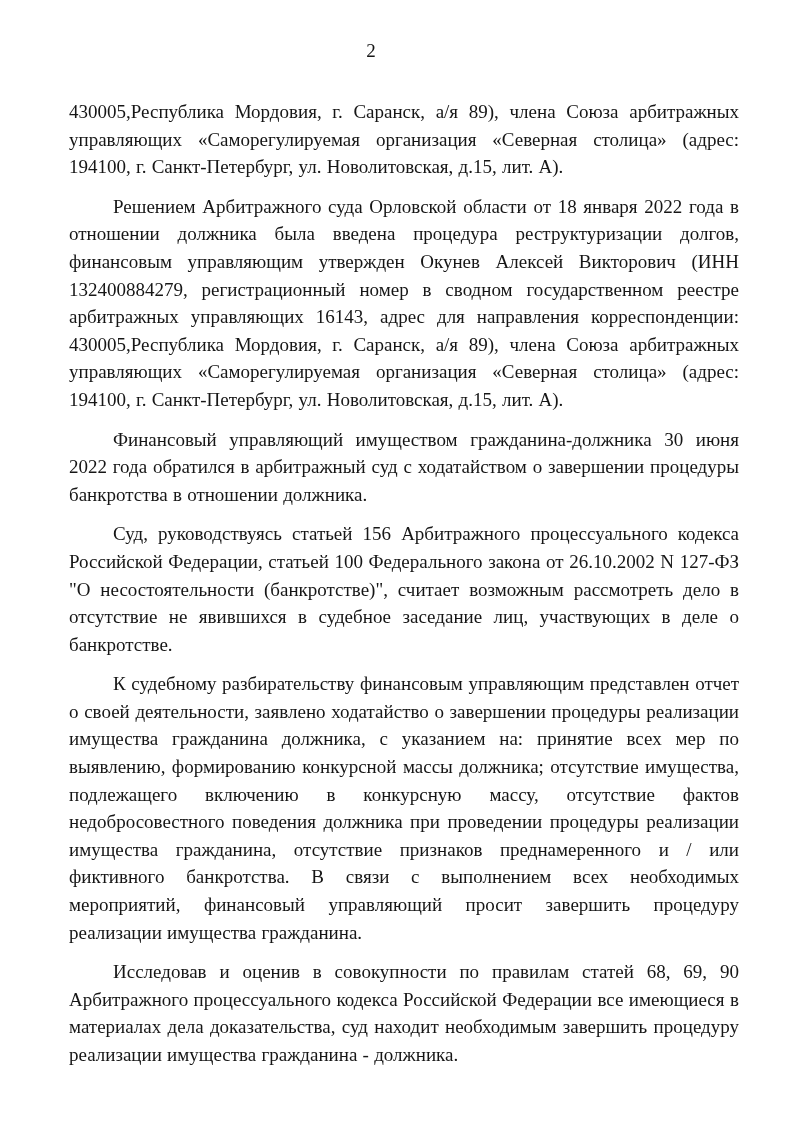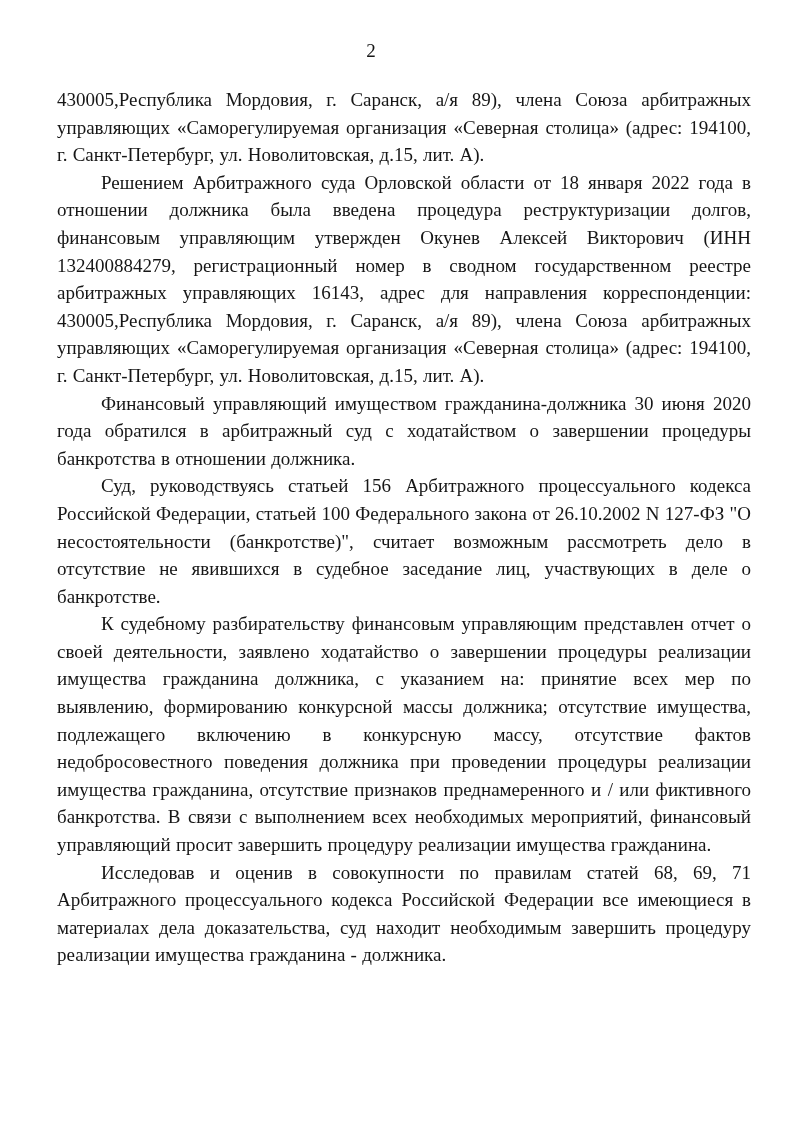--- a/index.html
+++ b/index.html
@@ -30,36 +30,36 @@
     position: absolute;
     left: 57px;
     top: 86px;
     width: 694px;
     font-size: 19px;
     line-height: 27.6px;
     text-align: justify;
     text-justify: inter-word;
   }
   .para {
-    margin: 0;
+    margin: 12px;
     padding: 0;
     text-indent: 44px;
     word-spacing: 0.5px;
   }
   .para.no-indent {
     text-indent: 0;
   }
 </style>
 </head>
 <body>
 
 <div class="page">
   <div class="page-number">2</div>
 
   <div class="body-text">
     <p class="para no-indent">430005,Республика Мордовия, г. Саранск, а/я 89), члена Союза арбитражных управляющих «Саморегулируемая организация «Северная столица» (адрес: 194100, г. Санкт-Петербург, ул. Новолитовская, д.15, лит. А).</p>
     <p class="para">Решением Арбитражного суда Орловской области от 18 января 2022 года в отношении должника была введена процедура реструктуризации долгов, финансовым управляющим утвержден Окунев Алексей Викторович (ИНН 132400884279, регистрационный номер в сводном государственном реестре арбитражных управляющих 16143, адрес для направления корреспонденции: 430005,Республика Мордовия, г. Саранск, а/я 89), члена Союза арбитражных управляющих «Саморегулируемая организация «Северная столица» (адрес: 194100, г. Санкт-Петербург, ул. Новолитовская, д.15, лит. А).</p>
-    <p class="para">Финансовый управляющий имуществом гражданина-должника 30 июня 2020 года обратился в арбитражный суд с ходатайством о завершении процедуры банкротства в отношении должника.</p>
+    <p class="para">Финансовый управляющий имуществом гражданина-должника 30 июня 2022 года обратился в арбитражный суд с ходатайством о завершении процедуры банкротства в отношении должника.</p>
     <p class="para">Суд, руководствуясь статьей 156 Арбитражного процессуального кодекса Российской Федерации, статьей 100 Федерального закона от 26.10.2002 N 127-ФЗ "О несостоятельности (банкротстве)", считает возможным рассмотреть дело в отсутствие не явившихся в судебное заседание лиц, участвующих в деле о банкротстве.</p>
     <p class="para">К судебному разбирательству финансовым управляющим представлен отчет о своей деятельности, заявлено ходатайство о завершении процедуры реализации имущества гражданина должника, с указанием на: принятие всех мер по выявлению, формированию конкурсной массы должника; отсутствие имущества, подлежащего включению в конкурсную массу, отсутствие фактов недобросовестного поведения должника при проведении процедуры реализации имущества гражданина, отсутствие признаков преднамеренного и / или фиктивного банкротства. В связи с выполнением всех необходимых мероприятий, финансовый управляющий просит завершить процедуру реализации имущества гражданина.</p>
-    <p class="para">Исследовав и оценив в совокупности по правилам статей 68, 69, 71 Арбитражного процессуального кодекса Российской Федерации все имеющиеся в материалах дела доказательства, суд находит необходимым завершить процедуру реализации имущества гражданина - должника.</p>
+    <p class="para">Исследовав и оценив в совокупности по правилам статей 68, 69, 90 Арбитражного процессуального кодекса Российской Федерации все имеющиеся в материалах дела доказательства, суд находит необходимым завершить процедуру реализации имущества гражданина - должника.</p>
   </div>
 </div>
 
 </body></html>

